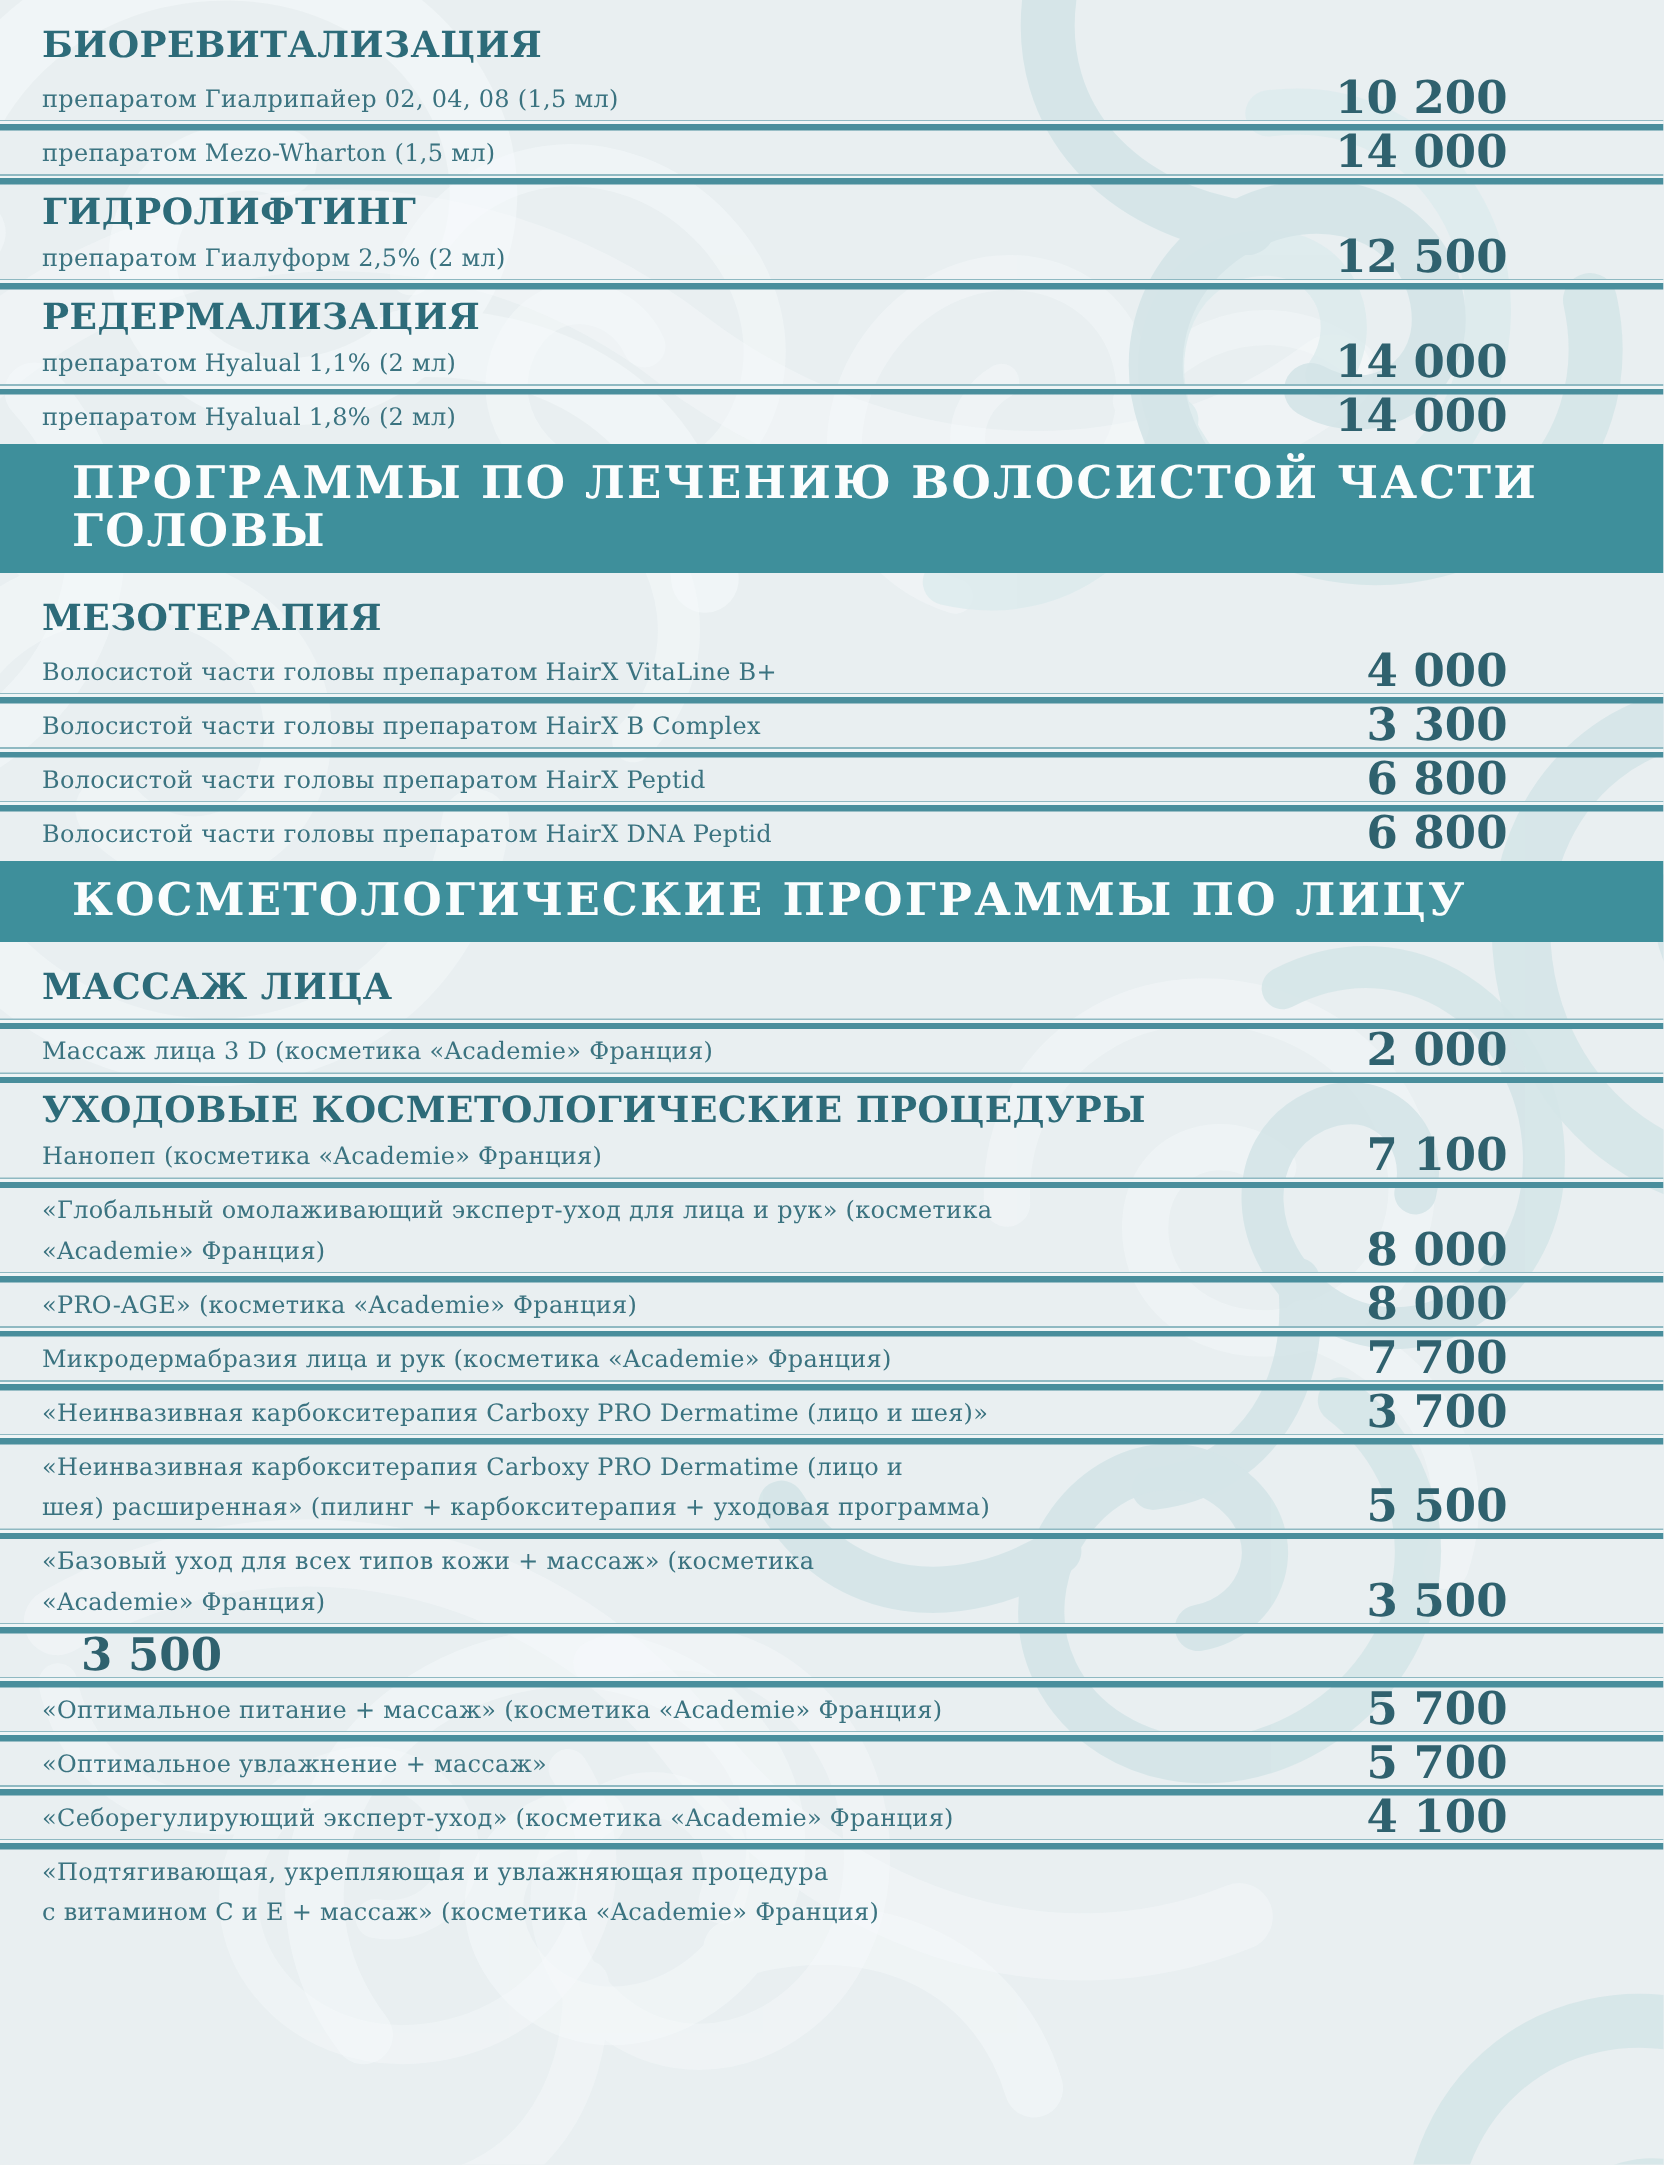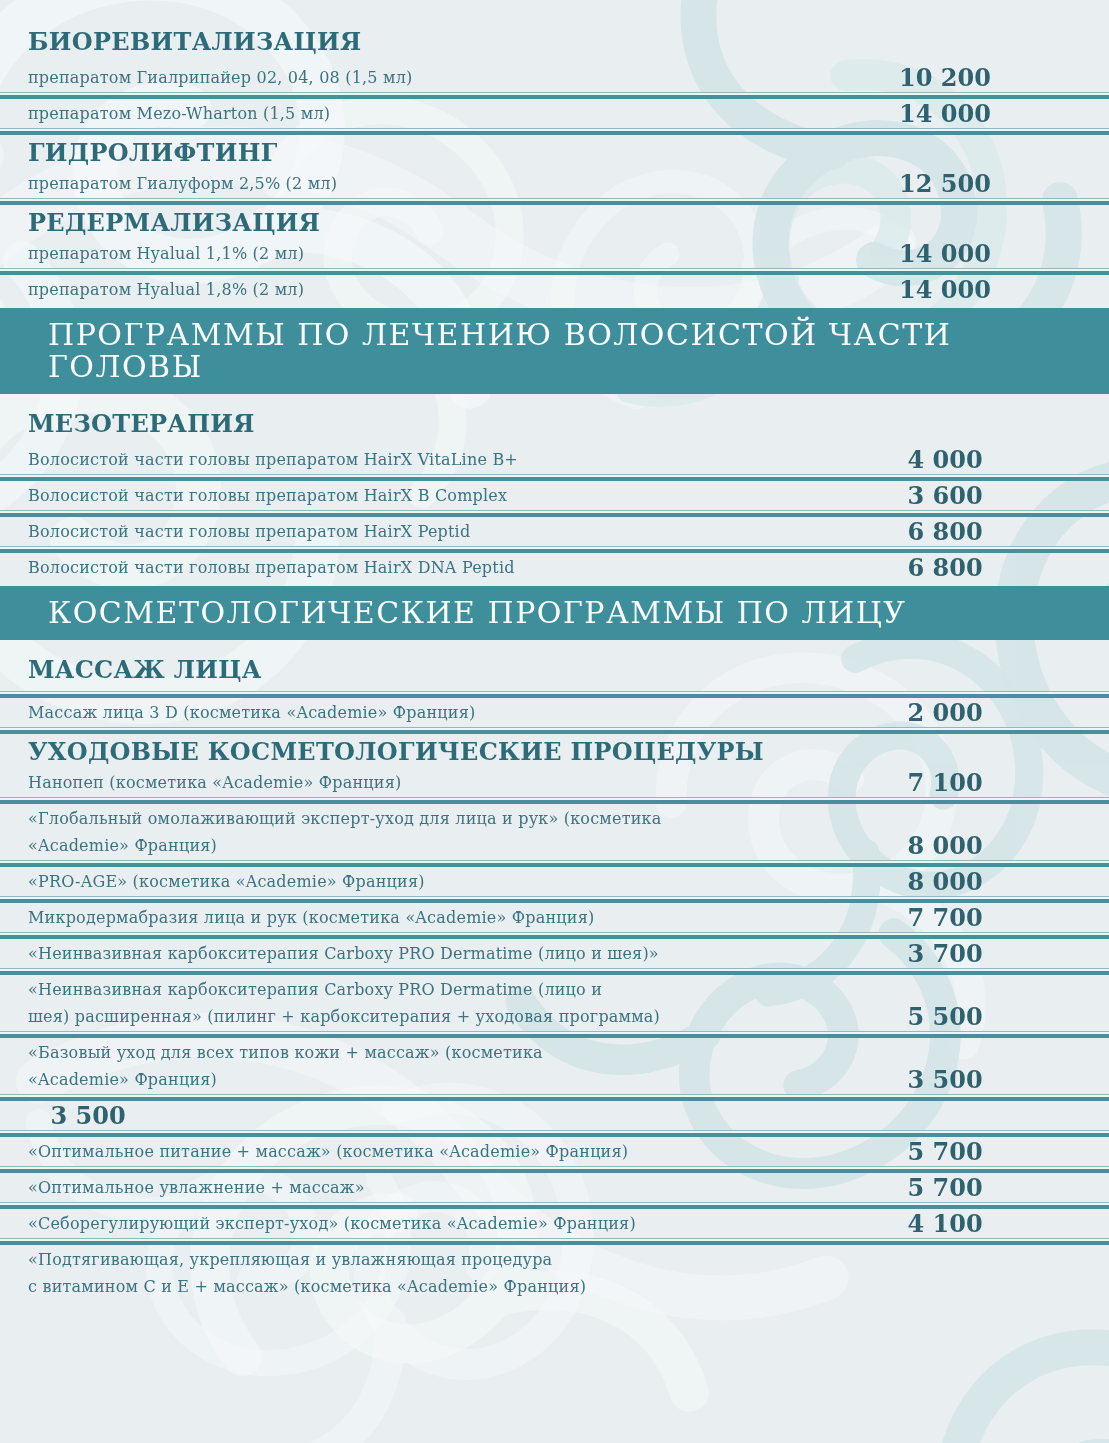--- a/index.html
+++ b/index.html
@@ -2,40 +2,40 @@
 <html><head>
 <meta charset="utf-8">
 <style>
   html,body{margin:0;padding:0;}
   body{
     width:1109px;height:1443px;overflow:hidden;position:relative;
     background:#e9eff1;
     font-family:"DejaVu Serif","Liberation Serif",serif;
   }
   #bg{position:absolute;left:0;top:0;width:1109px;height:1443px;pointer-events:none;}
-  #content{position:absolute;left:0;top:12px;width:1109px;height:1273px;z-index:1;}
+  #content{position:absolute;left:0;top:0;width:1109px;height:1273px;z-index:1;}
   .section{padding-top:5px;}
   .banner{
     background:#3e8f9b;color:#fbfdfd;
     font-size:30px;line-height:32px;letter-spacing:1.5px;
-    padding:11px 20px 11px 48px;margin-top:4px;
+    padding:11px 20px 11px 48px;margin-top:4px;font-weight:bold;
   }
   .heading{
     font-size:24px;font-weight:700;color:#2d6b79;
     line-height:28px;padding:4px 28px 2px 28px;letter-spacing:0.3px;
   }
   .section > .heading:first-child{padding-top:11px;padding-bottom:7px;}
   .row{display:flex;align-items:flex-end;padding:1px 104px 1px 28px;}
   .row-text{
     flex:1;font-size:16px;line-height:27px;color:#3b7380;
     white-space:pre-line;letter-spacing:0.2px;
   }
   .row-price{
-    min-width:120px;text-align:center;
-    font-size:24px;font-weight:700;color:#2f616e;line-height:27px;
+    min-width:120px;text-align:right;
+    font-size:30px;font-weight:700;color:#2f616e;line-height:27px;
   }
   .sep{
     height:7px;
     background:linear-gradient(to bottom,
       #8fb9c2 0px,#8fb9c2 1px,
       #eff5f6 1px,#eff5f6 3px,
       #498e9c 3px,#498e9c 7px);
   }
 </style>
 </head>
@@ -105,21 +105,21 @@
     <div class="banner">ПРОГРАММЫ ПО ЛЕЧЕНИЮ ВОЛОСИСТОЙ ЧАСТИ ГОЛОВЫ</div>
     <div class="section">
       <div class="heading">МЕЗОТЕРАПИЯ</div>
       <div class="row">
         <div class="row-text">Волосистой части головы препаратом HairX VitaLine B+</div>
         <div class="row-price">4 000</div>
       </div>
       <div class="sep"></div>
       <div class="row">
         <div class="row-text">Волосистой части головы препаратом HairX B Complex</div>
-        <div class="row-price">3 600</div>
+        <div class="row-price">3 300</div>
       </div>
       <div class="sep"></div>
       <div class="row">
         <div class="row-text">Волосистой части головы препаратом HairX Peptid</div>
         <div class="row-price">6 800</div>
       </div>
       <div class="sep"></div>
       <div class="row">
         <div class="row-text">Волосистой части головы препаратом HairX DNA Peptid</div>
         <div class="row-price">6 800</div>

